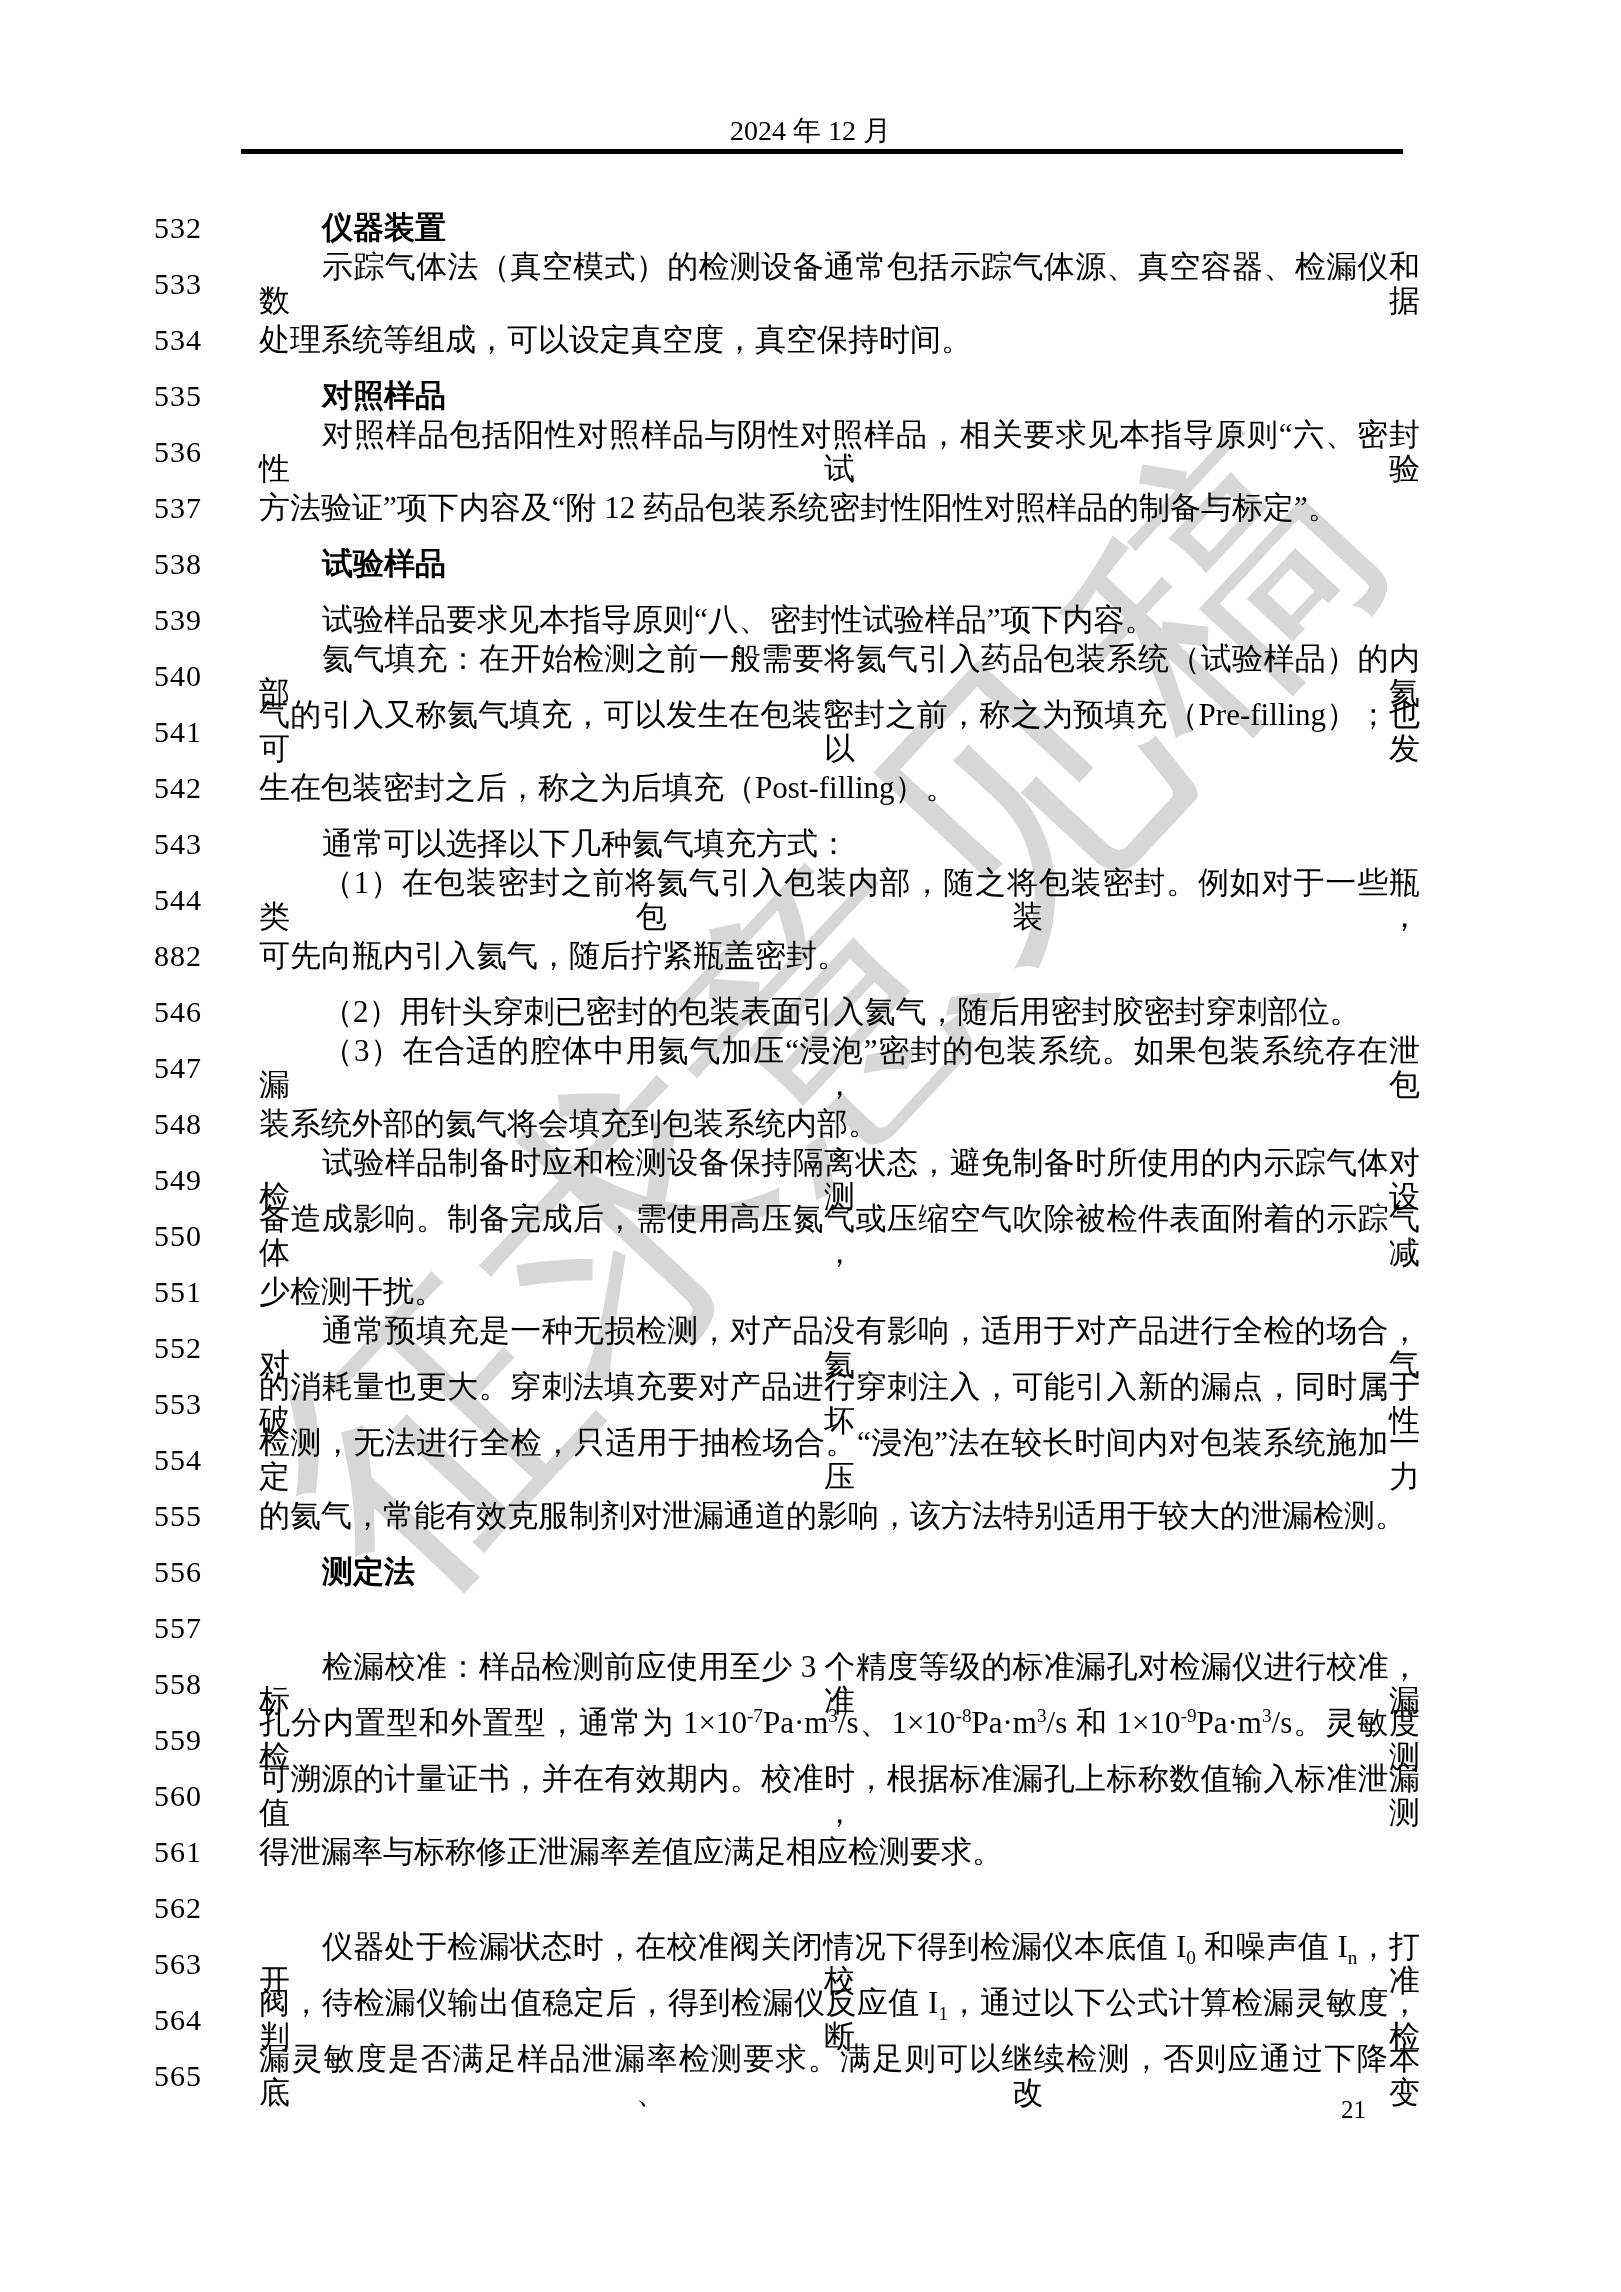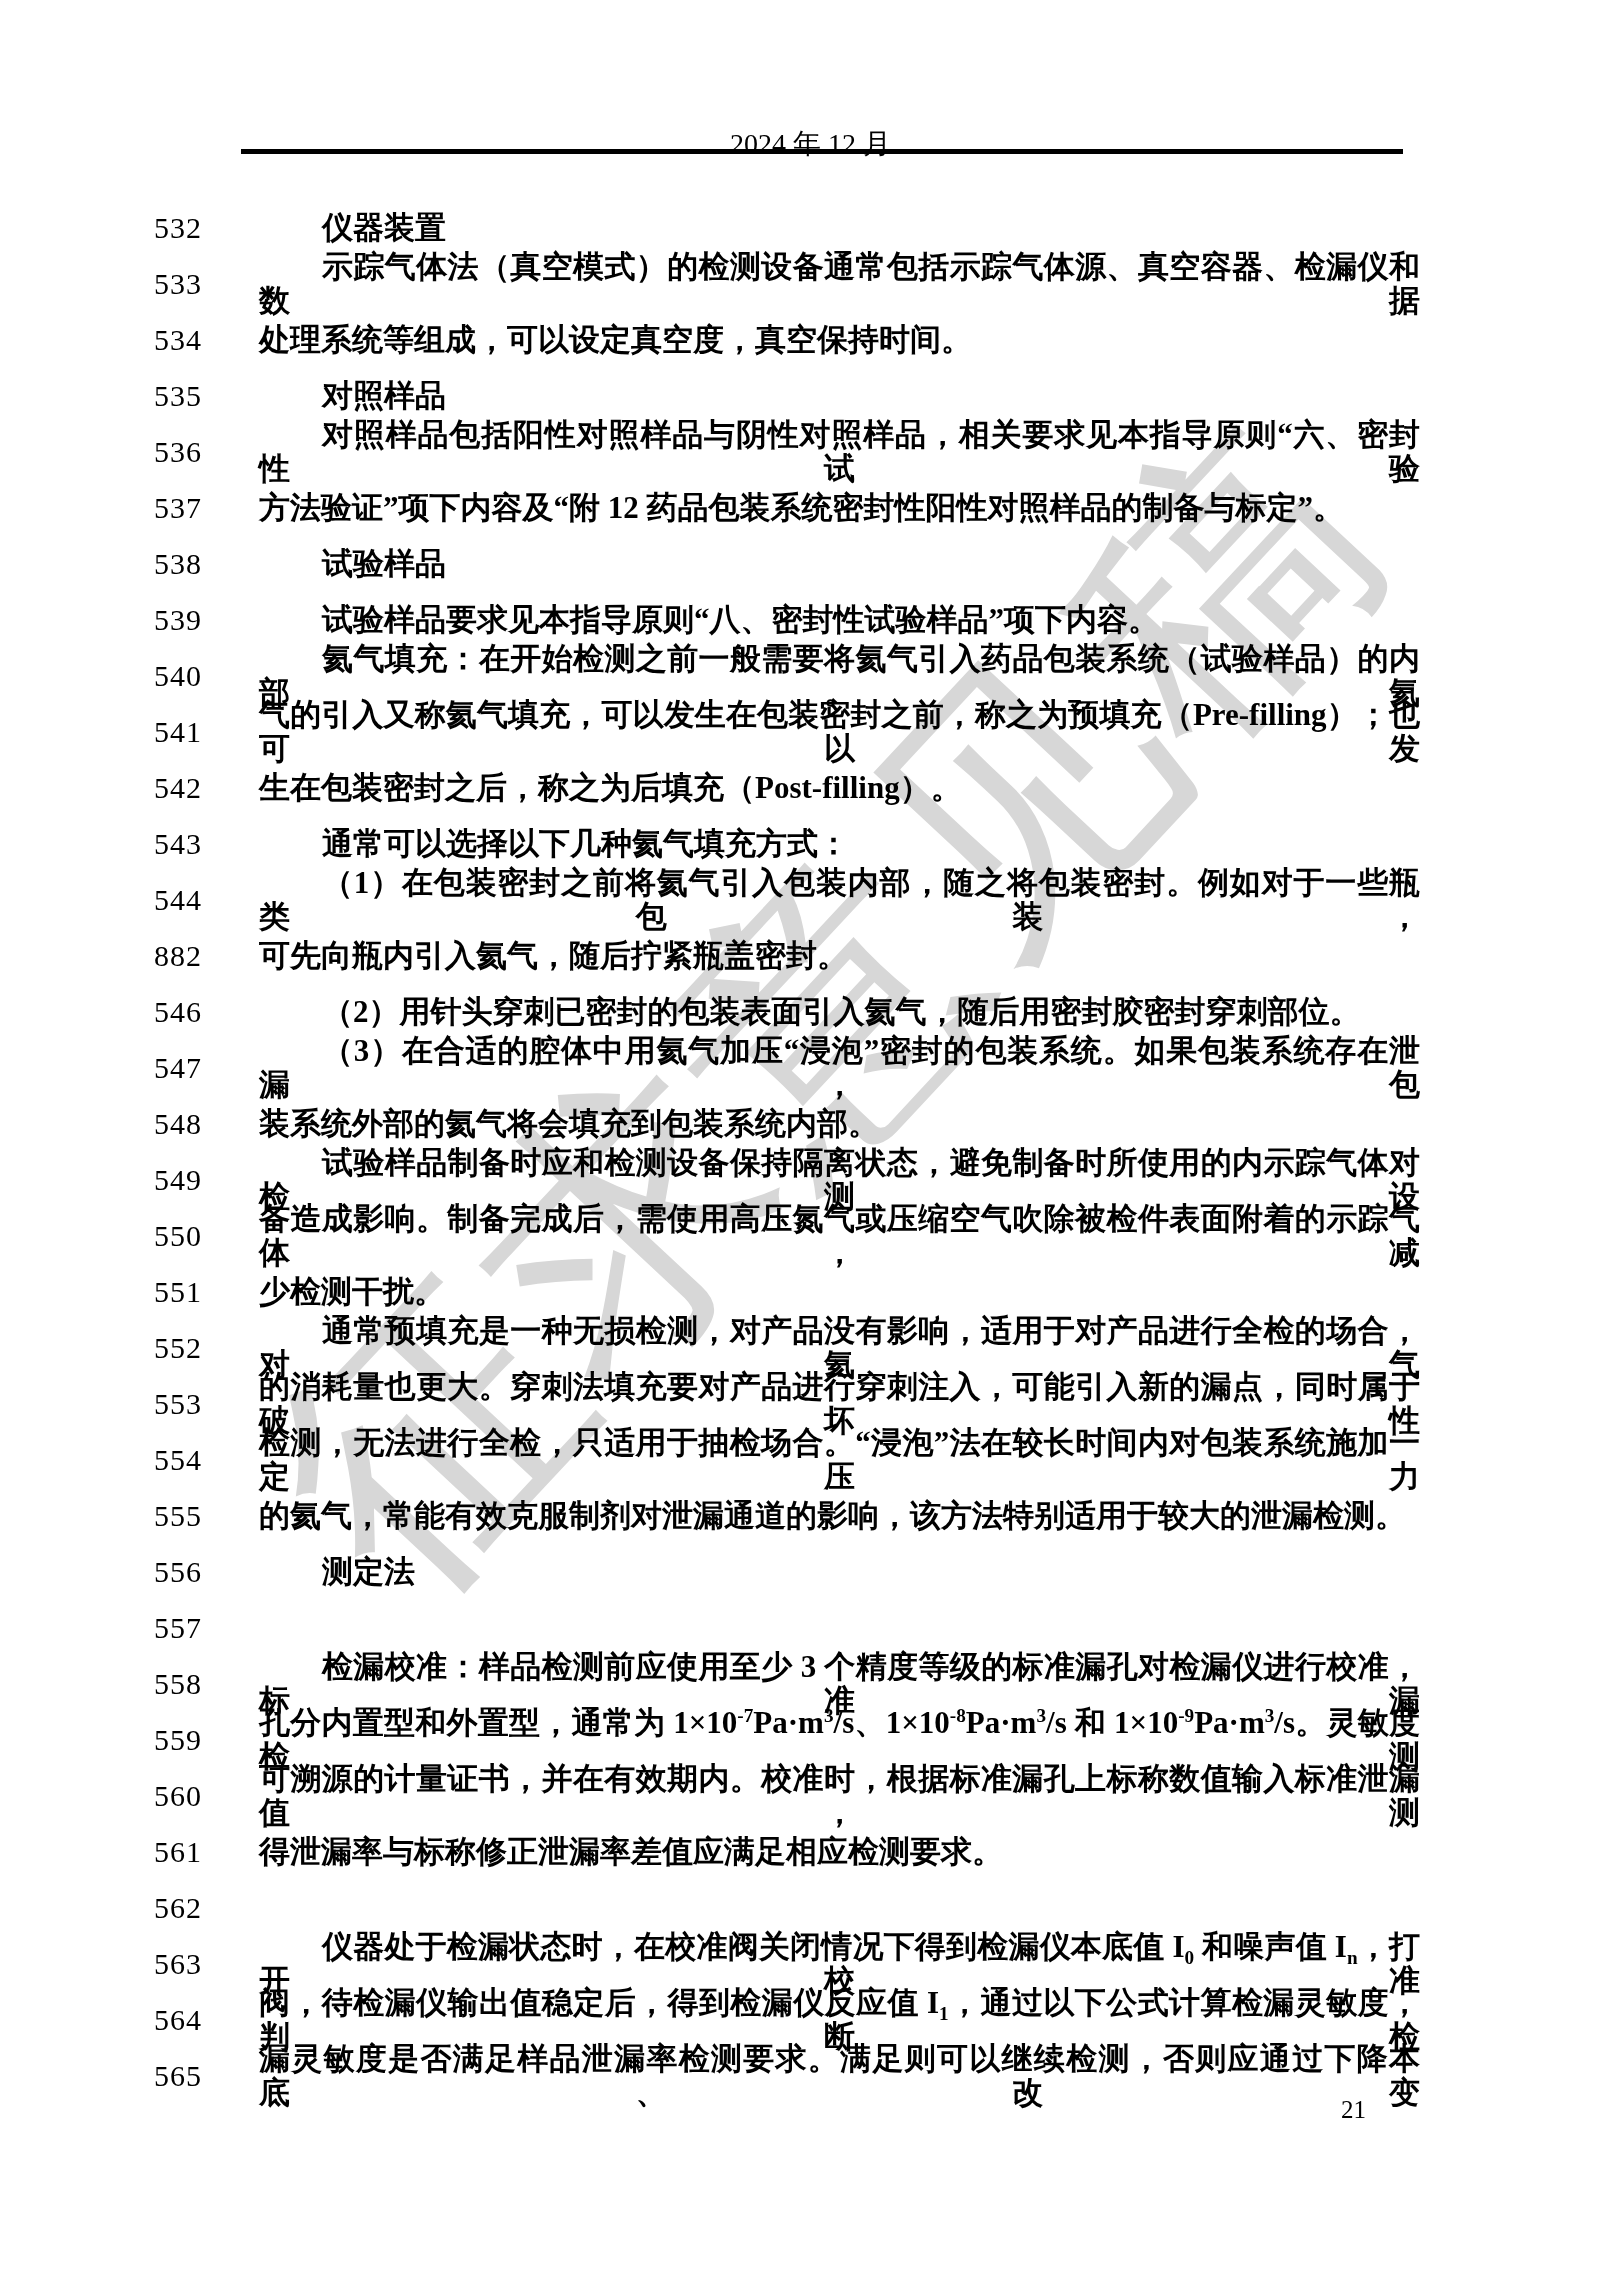--- a/index.html
+++ b/index.html
@@ -18,21 +18,21 @@
     transform:translate(-50%,-50%) rotate(-47deg);
     font-size:284px;
     letter-spacing:5.9px;
     color:#d7d7d7;
     white-space:nowrap;
     z-index:0;
     user-select:none;
   }
   .header-date{
     position:absolute;
-    top:125px;left:0;width:100%;
+    top:112px;left:0;width:100%;
     text-align:center;
     font-size:28px;
     z-index:1;
   }
   .header-rule{
     position:absolute;
     left:241px;top:149px;
     width:1162px;height:4.9px;
     background:#000;
     z-index:1;
@@ -51,21 +51,20 @@
   .line-no{
     flex:0 0 89px;
     font-size:30px;
     letter-spacing:1px;
   }
   .line-text{
     width:1161px;
     font-size:31px;
     line-height:1.1;
     text-align:justify;
-    font-weight:bold;
   }
   .line-text.full{ text-align-last:justify; }
   .line-text.indent{ text-indent:63px; }
   .line-text.heading{ font-weight:bold; }
   .line-text sup,.line-text sub{
     font-size:0.62em;
     line-height:0;
   }
   .page-number{
     position:absolute;

